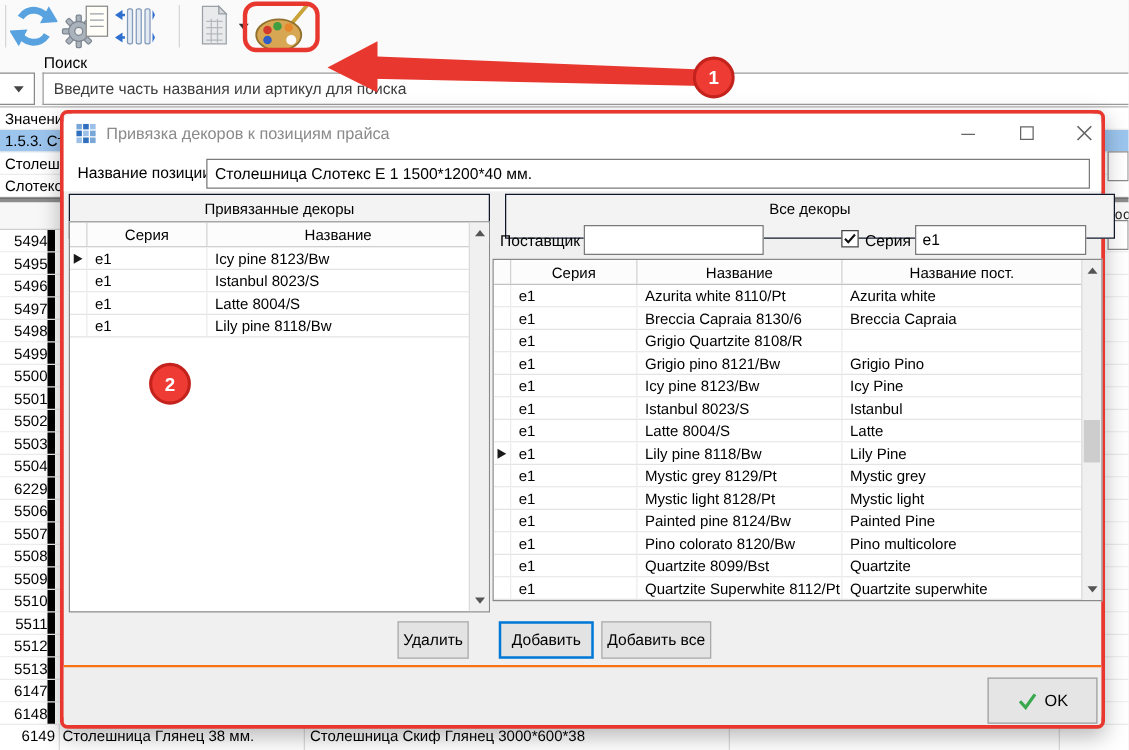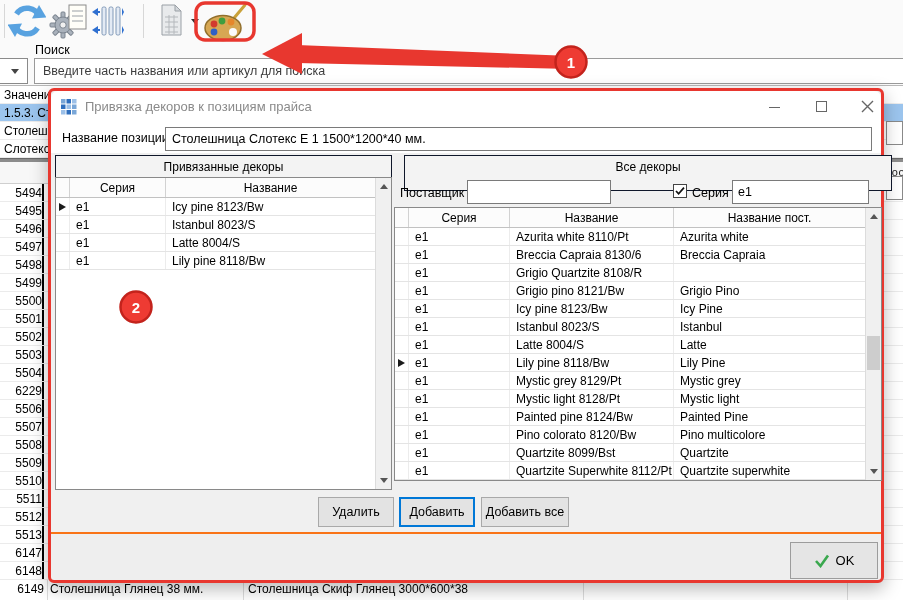--- a/index.html
+++ b/index.html
@@ -13,21 +13,21 @@
   .bg-toprow { position:absolute; left:0; width:903px; height:18px; background:#fff;
                border-bottom:1px solid #ececec; padding:2px 0 0 4px; white-space:nowrap; overflow:hidden; }
   .bg-toprow.blue { background:#9cc5ee; }
   .bg-sep { position:absolute; top:158px; left:0; width:903px; height:4px; background:#8c8c8c; border-top:1px solid #6a6a6a; }
   .bg-header { position:absolute; top:162px; left:0; width:903px; height:22px; background:#f7f7f7;
                border-bottom:1px solid #cfcfcf; }
   .bg-header-frag { position:absolute; left:885px; top:5px; font-size:11px; color:#222;font-family:Liberation Mono, monospace; }
   #bg-num-rows { position:absolute; top:184px; left:0; width:903px; }
   .bgrow { position:relative; height:18px; background:#fff; border-bottom:1px solid #ebebeb; }
   .bgnum { position:absolute; left:0; top:0; width:44px; height:17px; text-align:right; padding-top:2px;
-           border-right:2px solid #000000; }
+           border-right:6px solid #000000; }
   .bg-lastrow { position:absolute; top:580px; left:0; width:903px; height:20px; background:#fff; }
   .bg-lastrow .num { position:absolute; left:0; top:2px; width:44px; text-align:right; }
   .bg-lastrow .vline { position:absolute; top:0; width:1px; height:20px; background:#dcdcdc; }
   .bg-lastrow .t1 { position:absolute; left:50px; top:2px; width:190px; overflow:hidden; white-space:nowrap; }
   .bg-lastrow .t2 { position:absolute; left:248px; top:2px; white-space:nowrap; }
   .bg-inputend { position:absolute; left:886px; width:17px; height:24px; background:#fff; border:1px solid #8a8a8a; }
   .ie1 { top:121px; } .ie2 { top:176px; }
 
   
   .topbar { position:absolute; left:0; top:0; width:903px; height:86px; background:#fafafa; z-index:2;
@@ -88,21 +88,21 @@
   .sb-btn { position:absolute; left:0; width:15px; height:17px; }
   .sb-up { top:0; } .sb-down { bottom:0; }
   .tri-up { position:absolute; left:4px; top:6px; width:0; height:0;
             border-left:4px solid transparent; border-right:4px solid transparent; border-bottom:5px solid #555; }
   .tri-down { position:absolute; left:4px; top:6px; width:0; height:0;
               border-left:4px solid transparent; border-right:4px solid transparent; border-top:5px solid #555; }
   .sb-thumb { position:absolute; left:1px; top:128px; width:13px; height:34px; background:#cdcdcd; }
 
   .btn { position:absolute; height:30px; background:#e3e3e3; border:1px solid #a9a9a9; font-size:12.5px;
          display:flex; align-items:center; justify-content:center; cursor:pointer; }
-  .btn-del { left:267px; top:406px; width:76px; }
+  .btn-del { left:267px; top:406px; width:57px; }
   .btn-add { left:348px; top:406px; width:76px; border:2px solid #0078d7; }
   .btn-addall { left:430px; top:406px; width:88px; }
 
   .bottom-bar { position:absolute; left:0; right:0; top:441px; height:48px; background:#eeeeee;
                 border-top:2px solid #f97316; border-radius:0 0 7px 7px; }
   .ok-btn { position:absolute; left:739px; top:8px; width:88px; height:37px; background:#e5e5e5;
             border:1px solid #9c9c9c; display:flex; align-items:center; justify-content:center; gap:6px;
             font-size:13px; cursor:pointer; }
 
   

